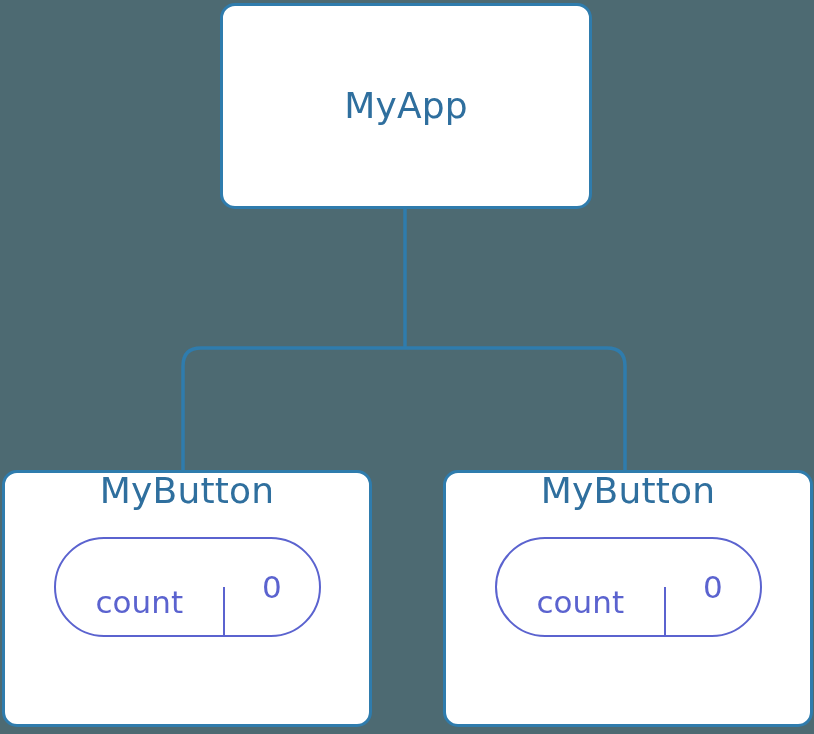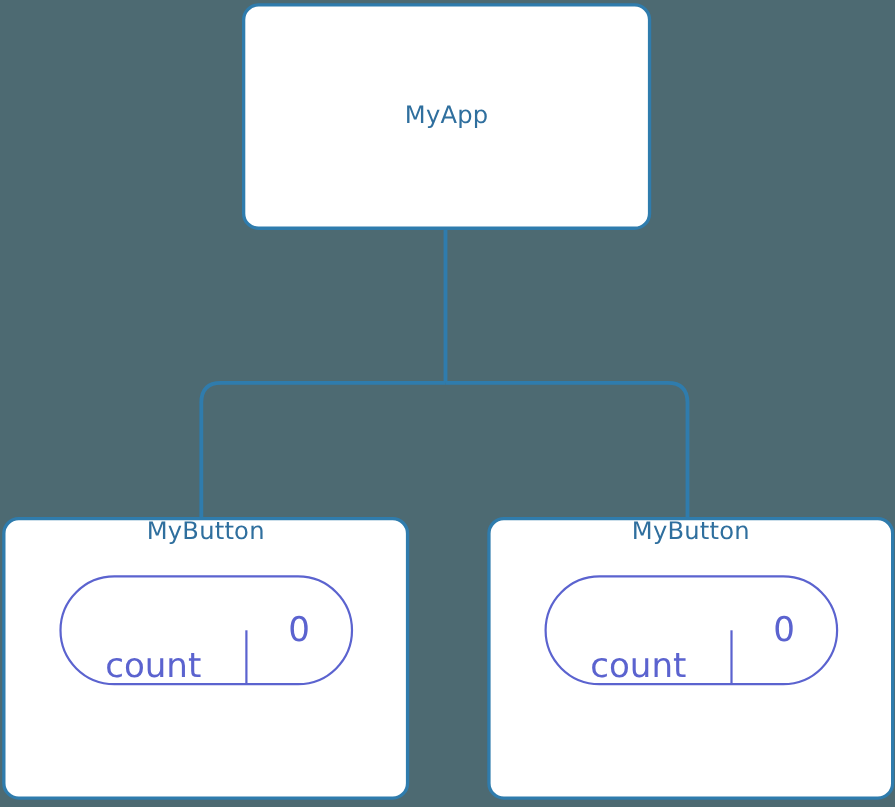--- a/index.html
+++ b/index.html
@@ -59,21 +59,21 @@
     width: 370px;
     height: 257px;
     justify-content: flex-start;
   }
 
   .node-child-left  { left: 2px; }
   .node-child-right { left: 443px; }
 
   .node-title {
     color: #2f6f9e;
-    font-size: 22px;
+    font-size: 36px;
     font-weight: 400;
     letter-spacing: 0.2px;
     line-height: 1;
     white-space: nowrap;
   }
 
   
   .state-pill {
     margin-top: 28px;
     height: 100px;
@@ -84,21 +84,21 @@
     display: flex;
     flex-direction: row;
     align-items: stretch;
     background: transparent;
     overflow: hidden;
   }
 
   .state-key {
     flex: 0 0 64.5%;
     display: flex;
-    align-items: flex-end;
+    align-items: flex-start;
     justify-content: center;
     border-right: 2.5px solid #5b63cf;
     box-sizing: border-box;
     margin-top: 48px;
   }
 
   .state-val {
     flex: 1 1 auto;
     display: flex;
     align-items: center;

